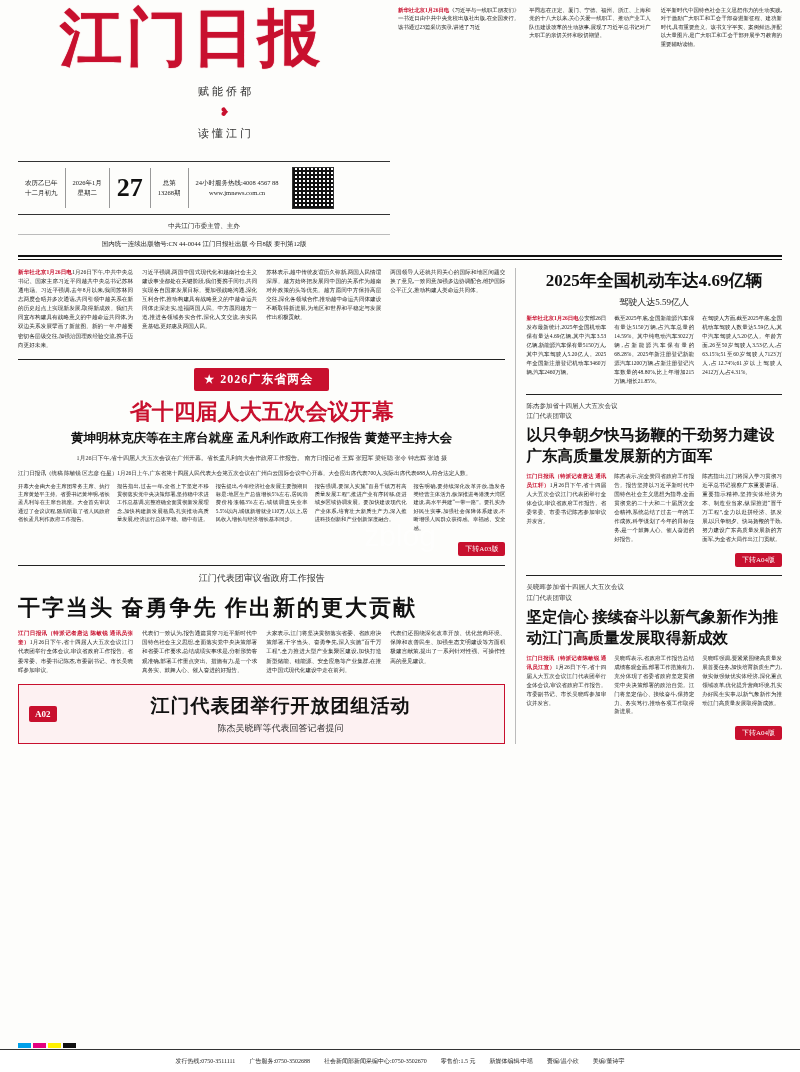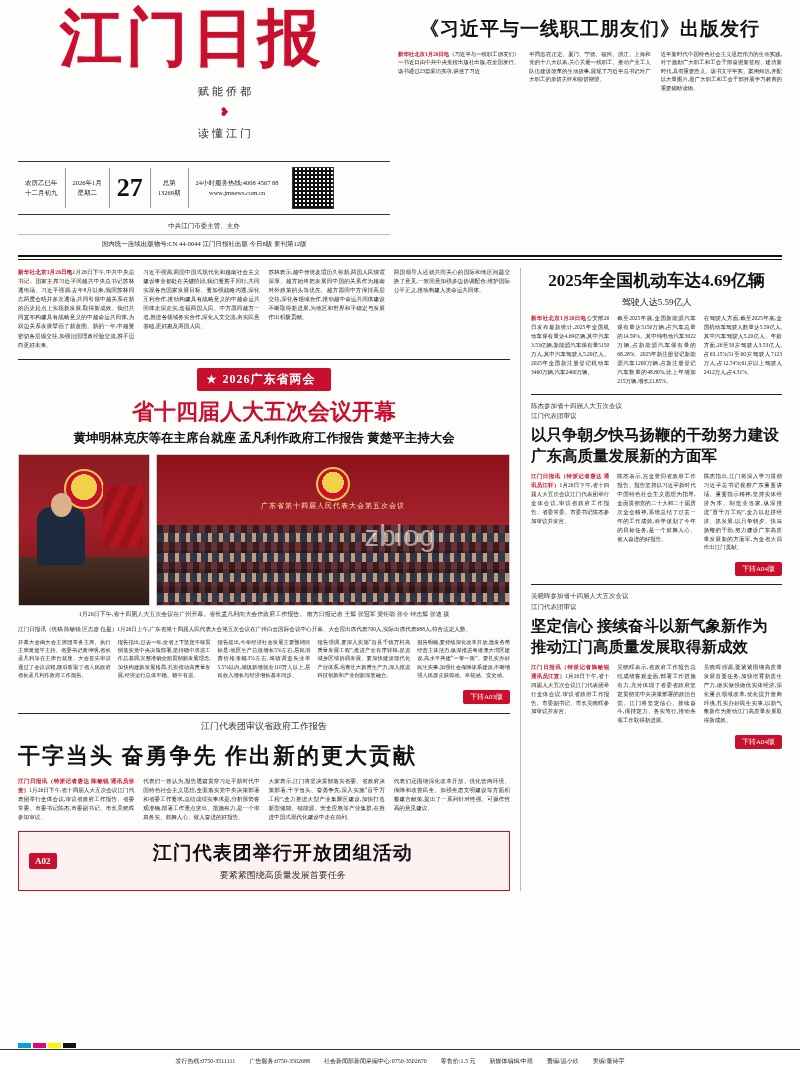--- a/index.html
+++ b/index.html
@@ -156,21 +156,20 @@
   <div class="masthead">
     <div class="logo-block">
       <div class="logo">江门日报</div>
       <div class="logo-sub">
         <span>赋能侨都</span>
         <span class="dot">❥</span>
         <span>读懂江门</span>
       </div>
     </div>
     <div class="head-right">
-      <div class="head-banner">《习近平与一线职工朋友们》出版发行</div>
       <div class="head-cols">
         <div class="hc"><span class="lead">新华社北京1月26日电</span><span>《习近平与一线职工朋友们》一书近日由中共中央党校出版社出版,在全国发行。该书通过23篇采访实录,讲述了习近</span></div>
         <div class="hc"><span>平同志在正定、厦门、宁德、福州、浙江、上海和党的十八大以来,关心关爱一线职工、推动产业工人队伍建设改革的生动故事,展现了习近平总书记对广大职工的亲切关怀和殷切期望。</span></div>
         <div class="hc"><span>近平新时代中国特色社会主义思想伟力的生动实践,对于激励广大职工和工会干部奋进新征程、建功新时代,具有重要意义。该书文字平实、案例鲜活,并配以大量图片,是广大职工和工会干部开展学习教育的重要辅助读物。</span></div>
       </div>
     </div>
   </div>
 
   <div class="infobar">
     <div class="cell">
@@ -222,45 +221,20 @@
 
       <div class="ts-banner">
         <div class="ts-pill">
           <span class="emb">★</span>
           <span>2026广东省两会</span>
         </div>
       </div>
       <h2 class="sub-headline">省十四届人大五次会议开幕</h2>
       <div class="sub-deck">黄坤明林克庆等在主席台就座  孟凡利作政府工作报告  黄楚平主持大会</div>
 
-      <div class="photos">
-        <div class="photo p1">
-          <div class="ph1">
-            <div class="emblem"></div>
-            <div class="flag"></div>
-            <div class="podium"></div>
-            <div class="person"></div>
-            <div class="head"></div>
-          </div>
-        </div>
-        <div class="photo p2">
-          <div class="ph2">
-            <div class="stage"></div>
-            <div class="emblem"></div>
-            <div class="bannertext">广东省第十四届人民代表大会第五次会议</div>
-            <div class="tablefront"></div>
-            <div class="seats">
-              <div class="row" style="top:8px"></div>
-              <div class="row" style="top:28px"></div>
-              <div class="row" style="top:48px"></div>
-              <div class="row" style="top:68px"></div>
-            </div>
-          </div>
-        </div>
-      </div>
       <div class="wm">zblog</div>
       <div class="cap">1月26日下午,省十四届人大五次会议在广州开幕。省长孟凡利向大会作政府工作报告。   南方日报记者 王辉 张冠军 梁钜聪 张令 钟志辉 张迪 摄</div>
 
       <div class="byline" style="margin-top:6px">江门日报讯（统稿 陈敏锐 区志彦 任星）1月26日上午,广东省第十四届人民代表大会第五次会议在广州白云国际会议中心开幕。大会应出席代表700人,实际出席代表688人,符合法定人数。</div>
 
       <div class="art-cols5" style="margin-top:4px">
         <div class="c"><span>开幕大会由大会主席团常务主席、执行主席黄楚平主持。省委书记黄坤明,省长孟凡利等在主席台就座。大会首先审议通过了会议议程,随后听取了省人民政府省长孟凡利作政府工作报告。</span></div>
         <div class="c"><span>报告指出,过去一年,全省上下坚定不移贯彻落实党中央决策部署,坚持稳中求进工作总基调,完整准确全面贯彻新发展理念,加快构建新发展格局,扎实推动高质量发展,经济运行总体平稳、稳中有进。</span></div>
         <div class="c"><span>报告提出,今年经济社会发展主要预期目标是:地区生产总值增长5%左右,居民消费价格涨幅3%左右,城镇调查失业率5.5%以内,城镇新增就业110万人以上,居民收入增长与经济增长基本同步。</span></div>
         <div class="c"><span>报告强调,要深入实施“百县千镇万村高质量发展工程”,推进产业有序转移,促进城乡区域协调发展。要加快建设现代化产业体系,培育壮大新质生产力,深入推进科技创新和产业创新深度融合。</span></div>
@@ -278,21 +252,21 @@
         <div class="c"><span class="lead">江门日报讯（特派记者唐达 陈敏锐 通讯员张奎）</span><span>1月26日下午,省十四届人大五次会议江门代表团举行全体会议,审议省政府工作报告。省委常委、市委书记陈杰,市委副书记、市长吴晓晖参加审议。</span></div>
         <div class="c"><span>代表们一致认为,报告通篇贯穿习近平新时代中国特色社会主义思想,全面落实党中央决策部署和省委工作要求,总结成绩实事求是,分析形势客观准确,部署工作重点突出、措施有力,是一个求真务实、鼓舞人心、催人奋进的好报告。</span></div>
         <div class="c"><span>大家表示,江门将坚决贯彻落实省委、省政府决策部署,干字当头、奋勇争先,深入实施“百千万工程”,全力推进大型产业集聚区建设,加快打造新型储能、硅能源、安全应急等产业集群,在推进中国式现代化建设中走在前列。</span></div>
         <div class="c"><span>代表们还围绕深化改革开放、优化营商环境、保障和改善民生、加强生态文明建设等方面积极建言献策,提出了一系列针对性强、可操作性高的意见建议。</span></div>
       </div>
 
       <div class="bottom-box">
         <span class="a02">A02</span>
         <div class="bb-text">
           <div class="bb-title">江门代表团举行开放团组活动</div>
-          <div class="bb-sub">要紧紧围绕高质量发展首要任务</div>
+          <div class="bb-sub">陈杰吴晓晖等代表回答记者提问</div>
         </div>
       </div>
     </div>
 
     <div class="col-right">
       <h2 class="r-head">2025年全国机动车达4.69亿辆</h2>
       <div class="r-deck">驾驶人达5.59亿人</div>
       <div class="r-cols">
         <div class="c"><span class="lead">新华社北京1月26日电</span><span>公安部26日发布最新统计,2025年全国机动车保有量达4.69亿辆,其中汽车3.53亿辆,新能源汽车保有量5150万人,其中汽车驾驶人5.20亿人。2025年全国新注册登记机动车3460万辆,汽车2460万辆。</span></div>
         <div class="c"><span>截至2025年底,全国新能源汽车保有量达5150万辆,占汽车总量的14.59%。其中纯电动汽车3022万辆,占新能源汽车保有量的68.28%。2025年新注册登记新能源汽车1200万辆,占新注册登记汽车数量的48.80%,比上年增加215万辆,增长21.85%。</span></div>

